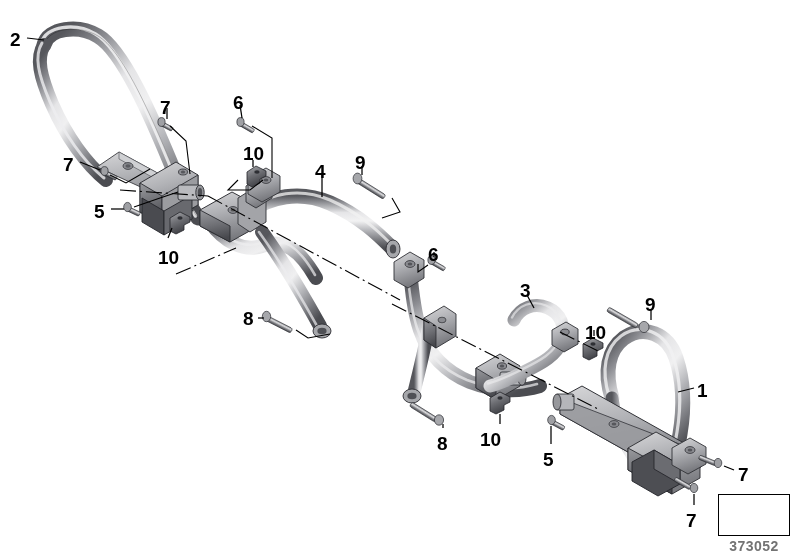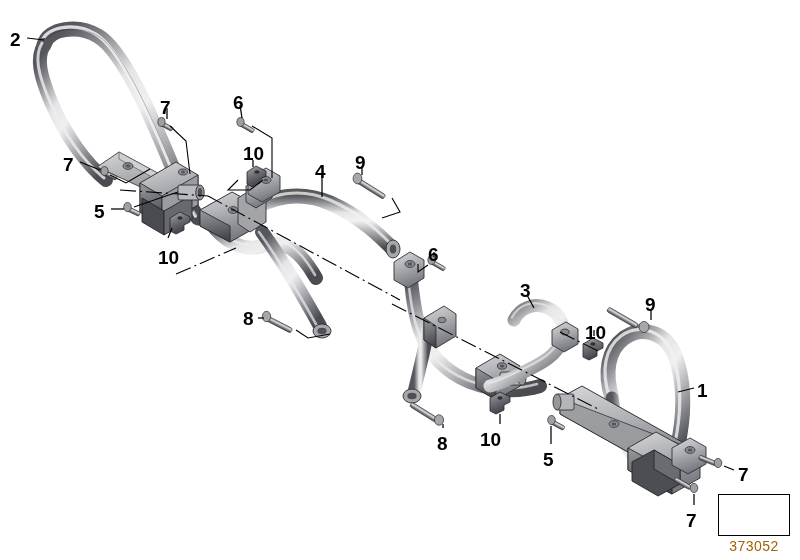--- a/index.html
+++ b/index.html
@@ -46,22 +46,23 @@
     box-sizing: border-box;
   }
   #part-number {
     position: absolute;
     left: 718px;
     top: 538px;
     width: 72px;
     text-align: center;
     font-family: "Liberation Sans", sans-serif;
     font-size: 14px;
-    color: #a16207;
+    color: #737373;
     letter-spacing: 0.5px;
+    font-weight: bold;
   }
 </style>
 </head>
 <body>
 
 <div id="page">
 
   <svg id="diagram-svg" viewBox="0 0 800 560">
     <defs>
 

